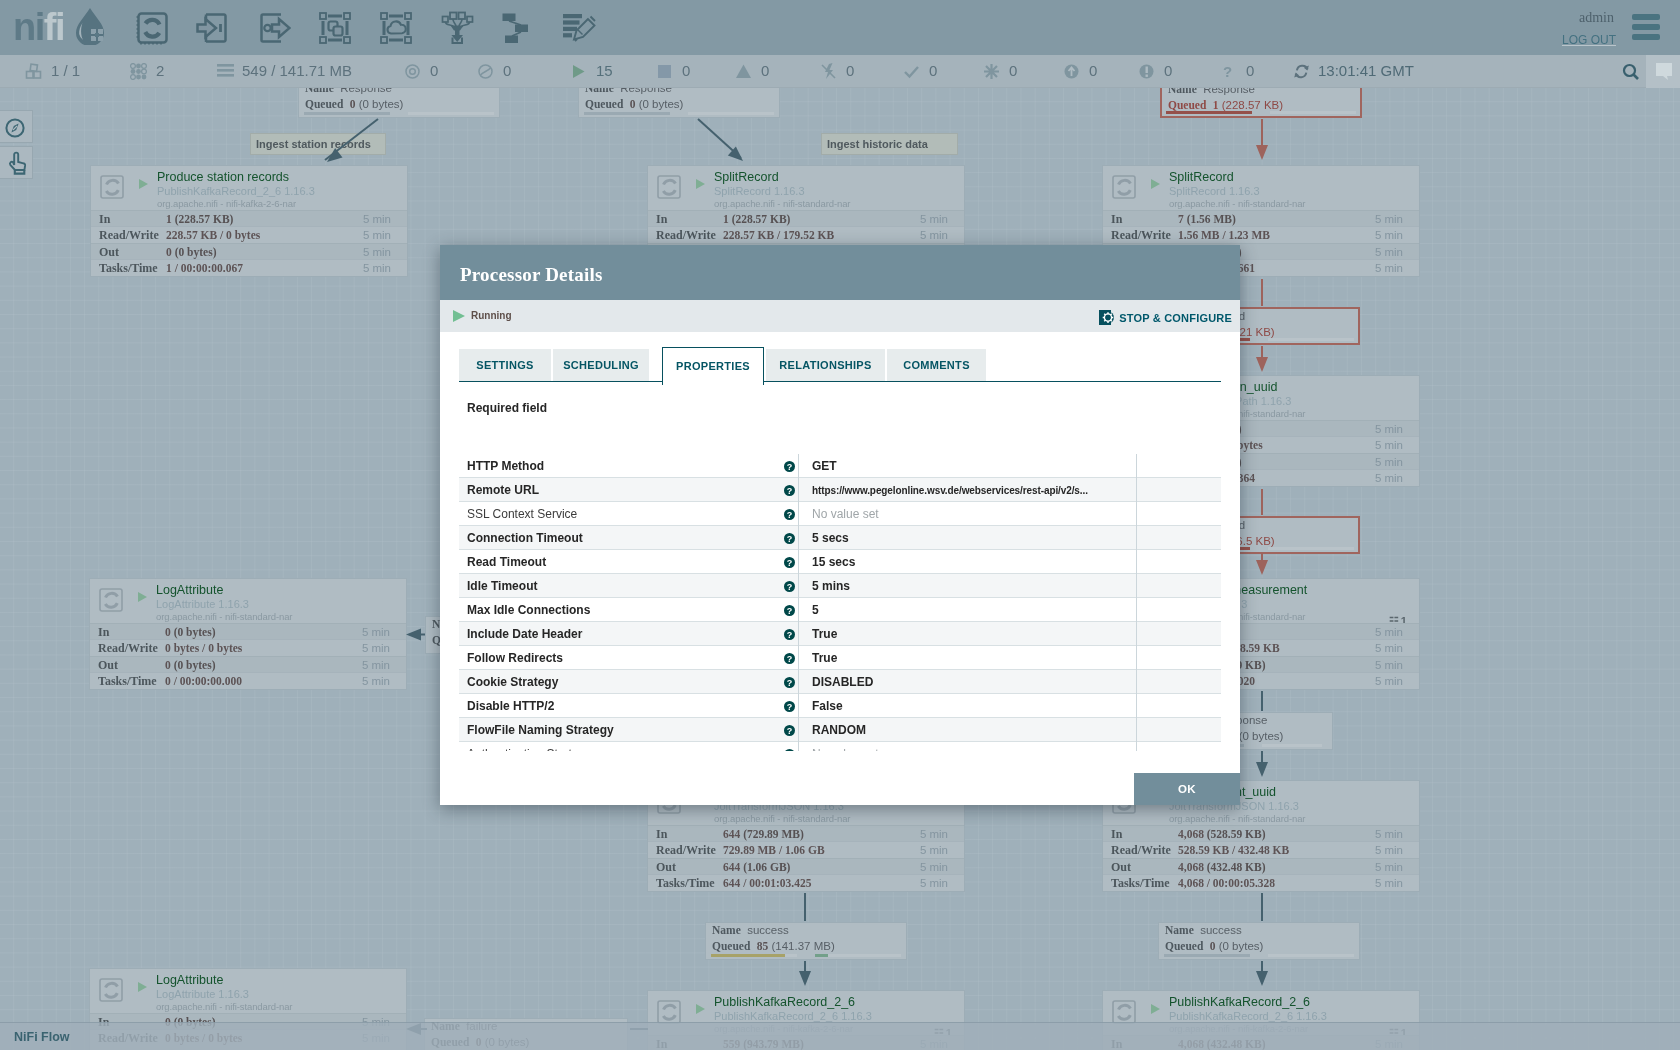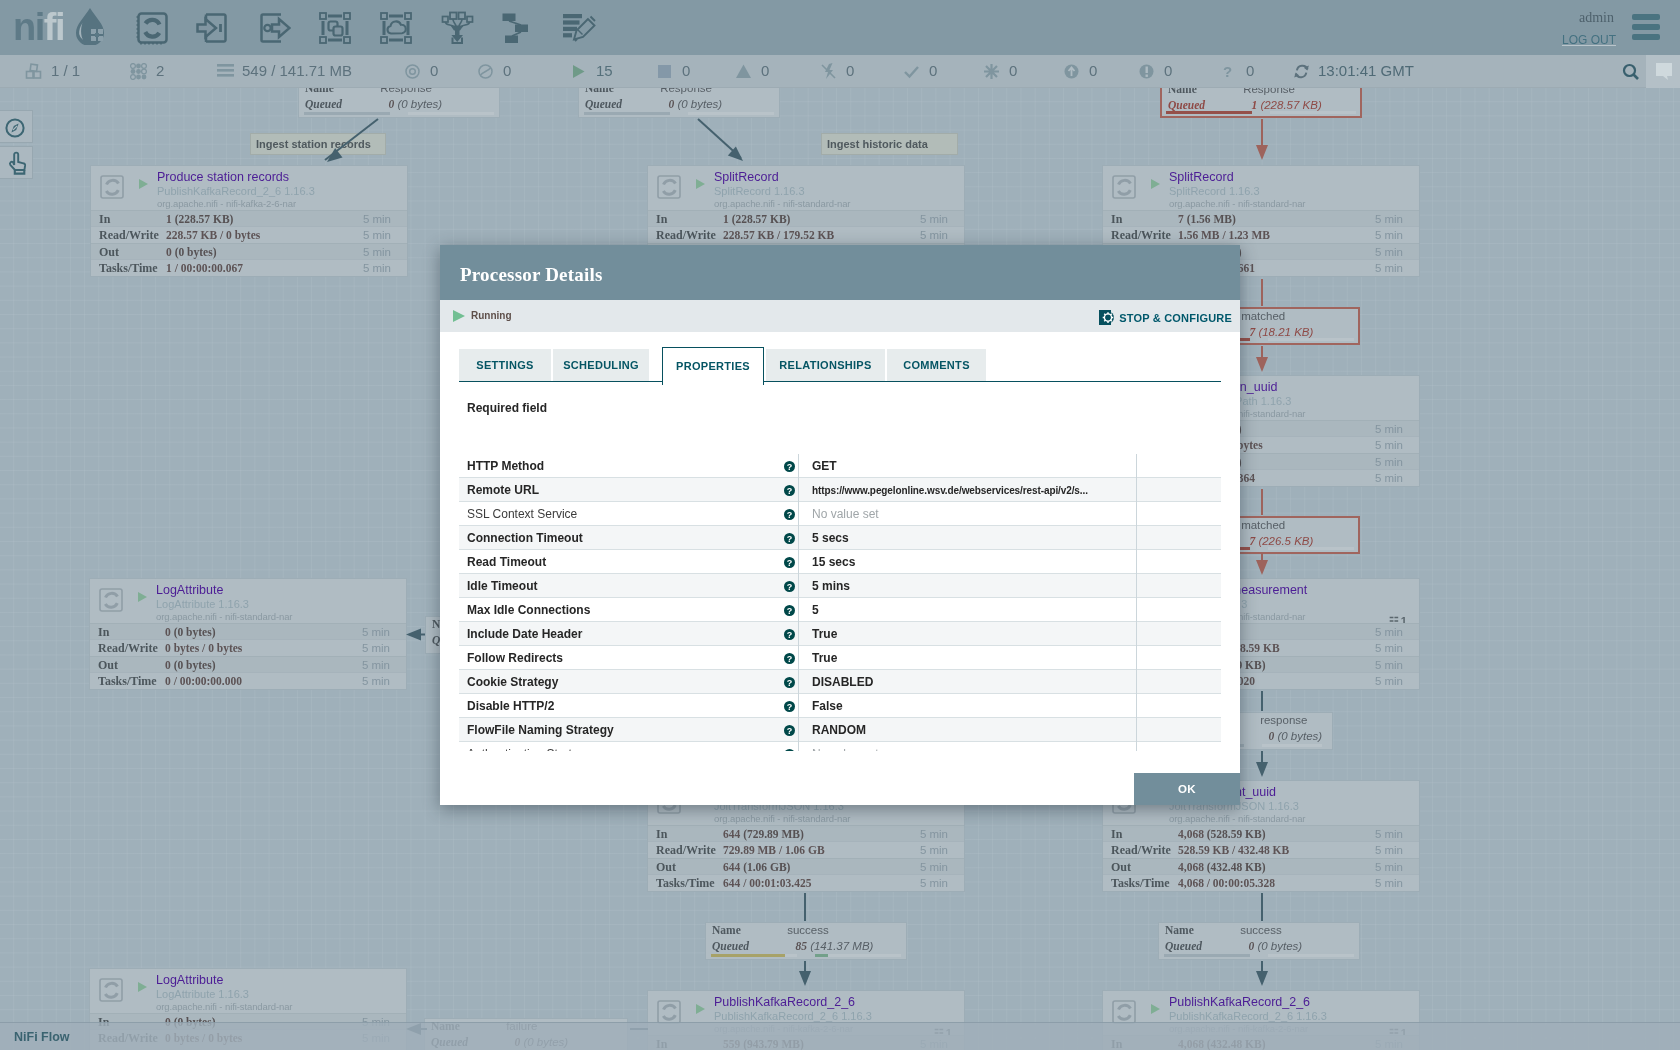--- a/index.html
+++ b/index.html
@@ -5,40 +5,40 @@
 body { font-family:"Liberation Sans", sans-serif; background:#9fb0ba; position:relative; }
 #canvas { position:absolute; left:0; top:88px; width:1680px; height:962px;
   background-image:linear-gradient(rgba(235,242,246,0.08) 1px, transparent 1px),
     linear-gradient(90deg, rgba(235,242,246,0.08) 1px, transparent 1px);
   background-size:14.2px 14.2px; background-position:-1px -1px; }
 #hdr { position:absolute; left:0; top:0; width:1680px; height:55px; background:#8399a4; }
 #stats { position:absolute; left:0; top:55px; width:1680px; height:33px; background:#a5b3bb;
   border-bottom:1px solid #9dabb3; font-size:15px; color:#5d727d; }
 .st { position:absolute; top:0; height:32px; line-height:32px; white-space:nowrap; }
 .proc { position:absolute; width:318px; height:112px; background:#b0bcc3; border:1px solid #9dadb6; }
-.ptitle { position:absolute; left:66px; top:4px; font-size:12.5px; color:#4c1d95; white-space:nowrap;}
+.ptitle { position:absolute; left:66px; top:4px; font-size:12.5px; color:#14532d; white-space:nowrap;}
 .psub   { position:absolute; left:66px; top:19px; font-size:11px; color:#8fa3ad; white-space:nowrap;}
 .porg   { position:absolute; left:66px; top:31.5px; font-size:9.5px; letter-spacing:-0.1px; color:#8a99a2; white-space:nowrap;}
 .pplay  { position:absolute; left:48px; top:13px; width:0; height:0;
   border-left:9px solid #7fae94; border-top:5.5px solid transparent; border-bottom:5.5px solid transparent; }
 .prow { position:absolute; left:0px; width:316px; height:16.4px; font-size:11px; line-height:16.4px; white-space:nowrap; border-top:1px solid rgba(148,163,173,0.35); }
 .prow.alt { background:#aab7be; }
 .prl { position:absolute; left:8px; font-family:"Liberation Serif",serif; font-weight:bold; color:#4c565c; font-size:12px; }
 .prv { position:absolute; left:75px; font-family:"Liberation Serif",serif; font-weight:bold; font-size:11.5px; color:#565153; }
 .prv b { color:#5d5355; }
 .pr5 { position:absolute; right:16px; color:#8495a0; font-size:11.5px; font-weight:normal; }
 .clab { position:absolute; width:202px; height:38px; background:#b0bcc3; border:1px solid #9dadb6; font-size:11.5px; overflow:hidden; }
 .ck { font-family:"Liberation Serif",serif; font-weight:bold; color:#4e585f; }
-.cv { color:#575f66;margin-left:40px; }
+.cv { color:#575f66; }
 .cv b { color:#555052; font-family:"Liberation Serif",serif; font-size:11.5px; }
 .clab.red { border:2px solid #a0655e; }
 .red .cl2 .ck, .red .cl2 .cv, .red .cl2 .cv b { color:#8e4a46; }
 .cl1 { position:absolute; left:6px; top:1px; color:#57636a; white-space:nowrap;}
 .cl1 b, .cl2 b { color:#5a5355; }
-.cl2 { position:absolute; left:6px; top:17px; color:#57636a; white-space:nowrap;font-style:italic;}
+.cl2 { position:absolute; left:6px; top:17px; color:#57636a; white-space:nowrap;}
 .red .cl2, .red .cl2 b { color:#8c4f4b; }
 .cbar { position:absolute; bottom:2px; height:3px; background:#9fadb5; }
 .slab { position:absolute; height:22px; background:#b2bcb8; border:1px solid #a2aca9; font-size:11px; font-weight:bold; color:#4f595e; line-height:20px; padding-left:5px; white-space:nowrap; overflow:hidden; }
 .palbtn { position:absolute; left:0; width:33px; height:33px; background:#abb8c0; border:1px solid #97a7b0; border-left:none; }
 #crumb { position:absolute; left:0; top:1022px; width:1680px; height:28px; background:rgba(160,175,185,0.82); border-top:1px solid rgba(120,140,152,0.5); }
 #crumb span { position:absolute; left:14px; top:7px; font-size:12.5px; font-weight:bold; color:#3a6370; }
 #modal { position:absolute; left:440px; top:245px; width:800px; height:560px; background:#fff;
   box-shadow:0 4px 16px rgba(30,45,55,0.45); }
 #mhead { position:absolute; left:0; top:0; width:800px; height:55px; background:#728e9b; }
 #mhead span { position:absolute; left:20px; top:19px; font-family:"Liberation Serif",serif; font-weight:bold; font-size:19px; color:#fff; letter-spacing:0.2px; }

